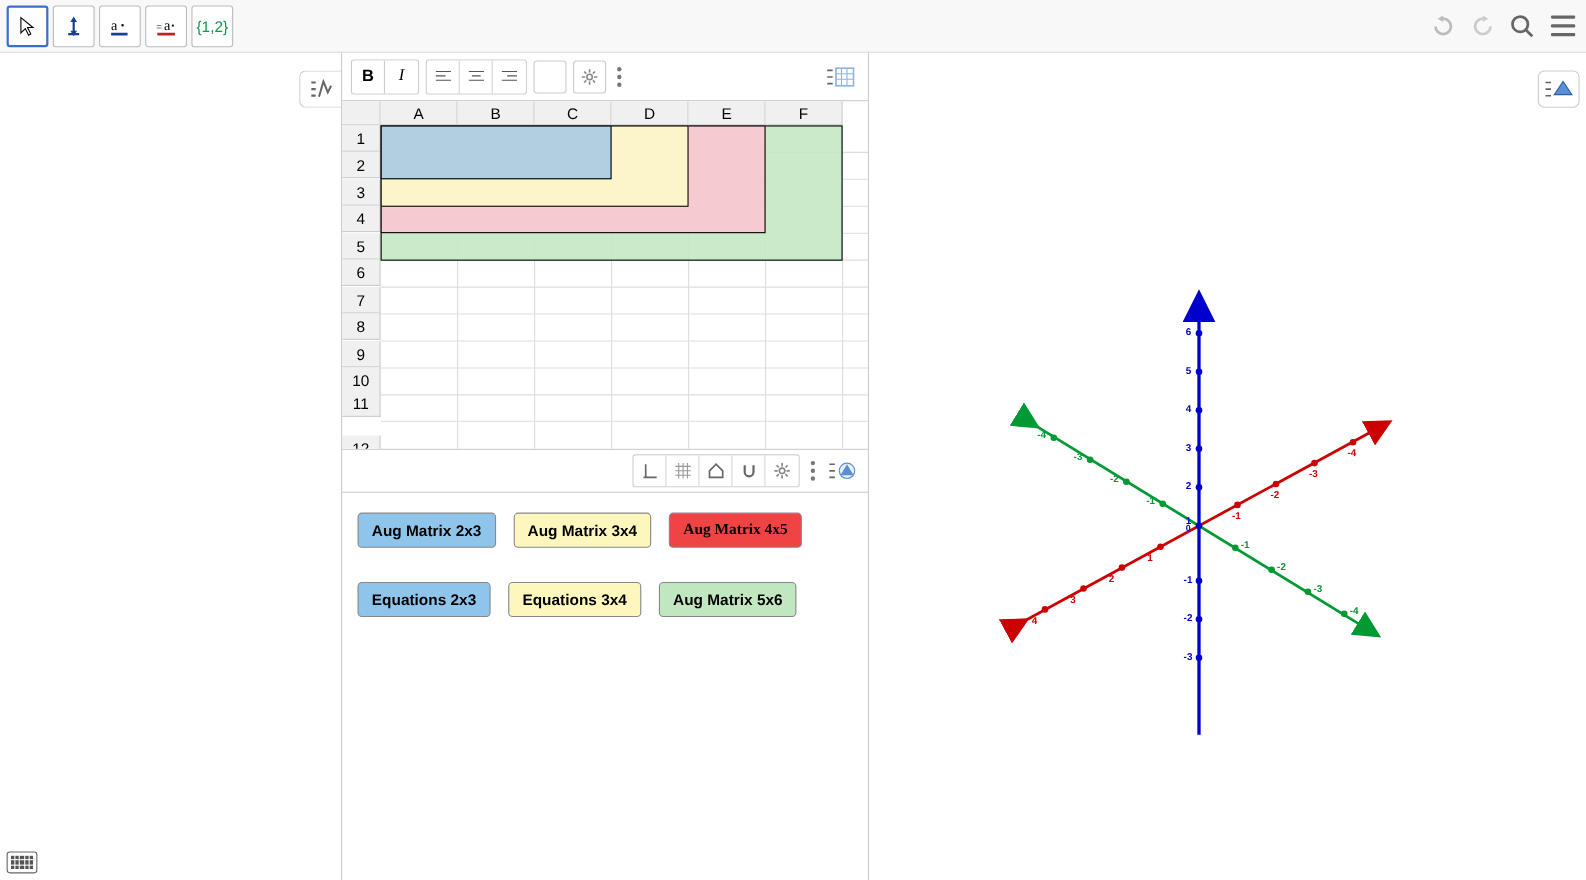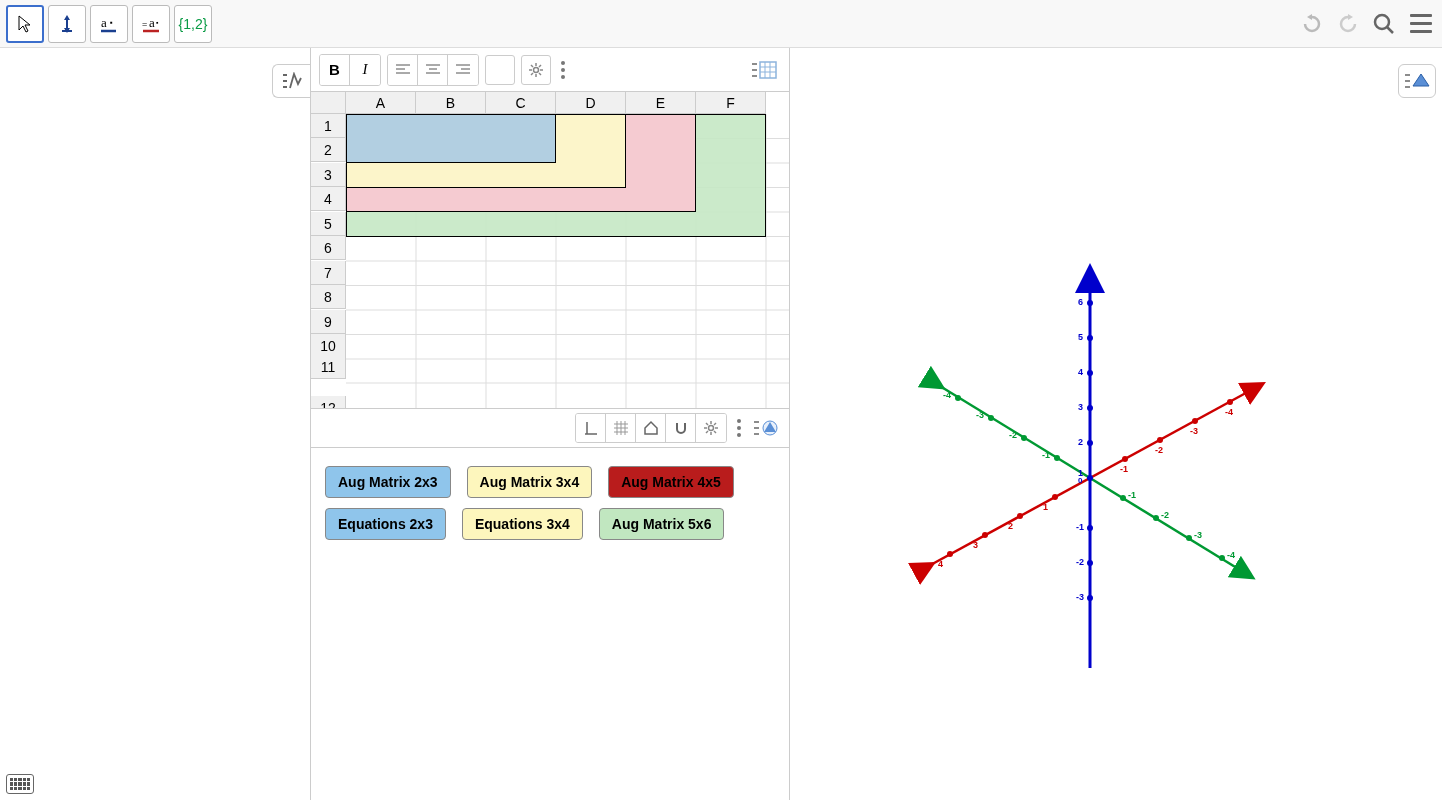--- a/index.html
+++ b/index.html
@@ -49,25 +49,25 @@
 
   
   .lower-bar { height: 40px; border-top: 1px solid #ccc; border-bottom: 1px solid #ccc; display: flex; align-items: center; padding: 0 8px; gap: 6px; justify-content: flex-end; }
   .lb-group { display: flex; border: 1px solid #ccc; border-radius: 3px; overflow: hidden; }
   .lb-btn { width: 30px; height: 28px; background: #fff; border: none; border-right: 1px solid #ccc; display: flex; align-items: center; justify-content: center; cursor: pointer; }
   .lb-btn:last-child { border-right: none; }
   .lb-single { width: 30px; height: 28px; border: 1px solid #ccc; border-radius: 3px; background: #fff; display: flex; align-items: center; justify-content: center; cursor: pointer; }
 
   
   .buttons-panel { flex: 1; padding: 18px 14px; }
-  .btn-row { display: flex; gap: 16px; margin-bottom: 10px; }
+  .btn-row { display: flex; gap: 16px; margin-bottom: 31px; }
   .mbtn { padding: 7px 12px; border: 1px solid #888; border-radius: 4px; font-size: 14px; font-weight: bold; cursor: pointer; }
   .mbtn.blue { background: #8fc5eb; }
   .mbtn.yellow { background: #fdf6bd; }
-  .mbtn.pink { background: #b91c1c; }
+  .mbtn.pink { background: #ef4444; font-family: Liberation Serif, serif; }
   .mbtn.green { background: #c1e7c0; text-align: right; }
 
   
   .right-panel { flex: 1; position: relative; }
   .right-toggle { position: absolute; right: 6px; top: 16px; width: 38px; height: 34px; border: 1px solid #ccc; border-radius: 6px; background: #fff; display: flex; align-items: center; justify-content: center; cursor: pointer; }
   .graph3d { position: absolute; left: 0; top: 0; width: 100%; height: 100%; }
 
   
   .kbd-toggle { position: absolute; left: 6px; bottom: 6px; width: 28px; height: 20px; border: 1px solid #666; border-radius: 3px; background: #fff; display: flex; align-items: center; justify-content: center; cursor: pointer; }
   .kbd-inner { width: 20px; height: 12px; display: grid; grid-template-columns: repeat(5,1fr); grid-template-rows: repeat(3,1fr); gap: 1px; }

